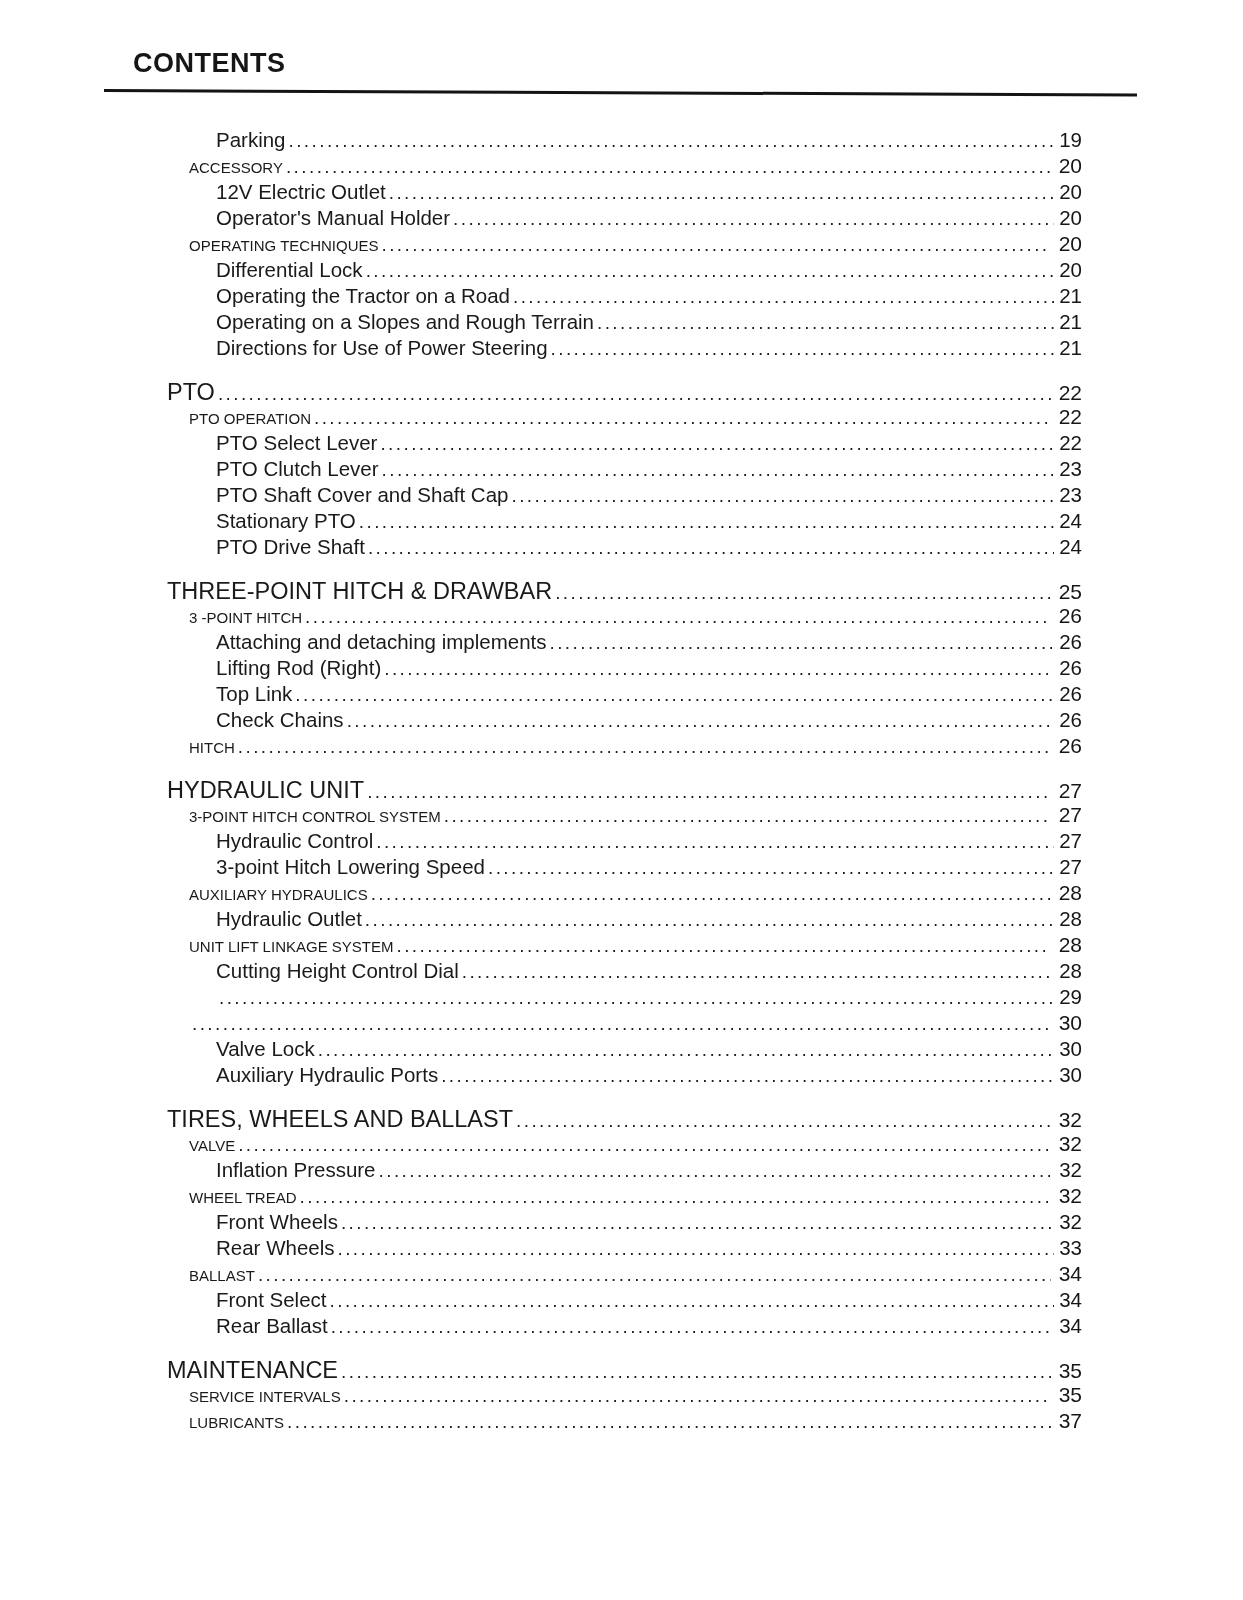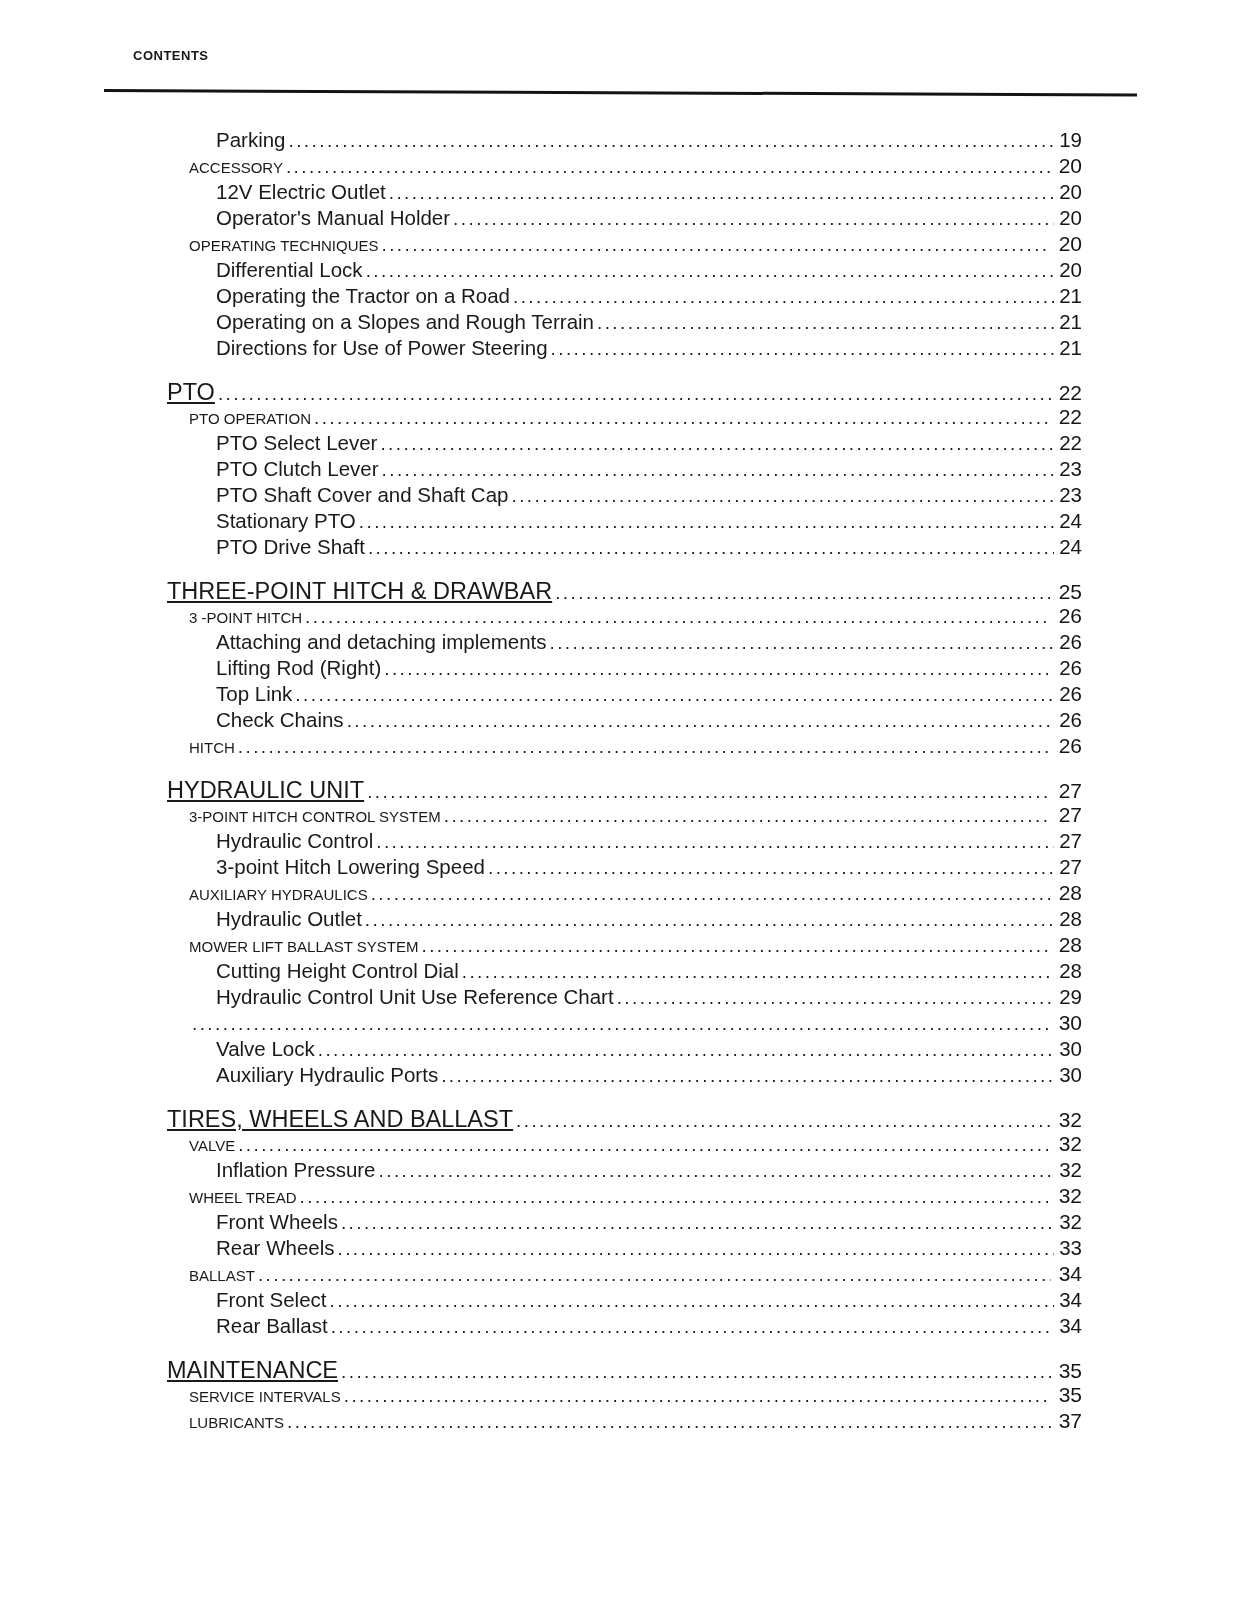--- a/index.html
+++ b/index.html
@@ -13,21 +13,21 @@
     height: 1600px;
     background: #ffffff;
     font-family: "Liberation Sans", sans-serif;
     color: #1a1a1a;
     overflow: hidden;
   }
   .header-title {
     position: absolute;
     left: 133px;
     top: 48px;
-    font-size: 13px;
+    font-size: 27px;
     font-weight: bold;
     letter-spacing: 0.5px;
     color: #161616;
   }
   .header-rule {
     position: absolute;
     left: 104px;
     top: 89px;
     width: 1033px;
     height: 3px;
@@ -69,21 +69,21 @@
   }
   .row .pagenum {
     flex: none;
     white-space: nowrap;
     font-size: 20.5px;
     color: #161616;
   }
   .lvl1 { padding-left: 0; }
   .lvl2 { padding-left: 22px; }
   .lvl3 { padding-left: 49px; }
-  .lvl1 .title { font-size: 23.5px; text-decoration: underline; }
+  .lvl1 .title { font-size: 23.5px; }
   .lvl2 .title { font-size: 15px; }
   .lvl3 .title { font-size: 20.5px; }
   .lvl1 .pagenum, .lvl2 .pagenum { margin-left: 8px; font-size: 21px; }
   .lvl3 .pagenum { margin-left: 5px; }
 </style>
 </head>
 <body>
 
 <div class="page">
   <div class="header-title">CONTENTS</div>
@@ -235,31 +235,30 @@
           <span class="title">AUXILIARY HYDRAULICS</span>
           <span class="dots"></span>
           <span class="pagenum">28</span>
         </div>
         <div class="row lvl3">
           <span class="title">Hydraulic Outlet</span>
           <span class="dots"></span>
           <span class="pagenum">28</span>
         </div>
         <div class="row lvl2">
-          <span class="title">MOWER LIFT BALLAST SYSTEM</span>
+          <span class="title">UNIT LIFT LINKAGE SYSTEM</span>
           <span class="dots"></span>
           <span class="pagenum">28</span>
         </div>
         <div class="row lvl3">
           <span class="title">Cutting Height Control Dial</span>
           <span class="dots"></span>
           <span class="pagenum">28</span>
         </div>
         <div class="row lvl3">
-          <span class="title">Hydraulic Control Unit Use Reference Chart</span>
           <span class="dots"></span>
           <span class="pagenum">29</span>
         </div>
         <div class="row lvl2">
           <span class="dots"></span>
           <span class="pagenum">30</span>
         </div>
         <div class="row lvl3">
           <span class="title">Valve Lock</span>
           <span class="dots"></span>

